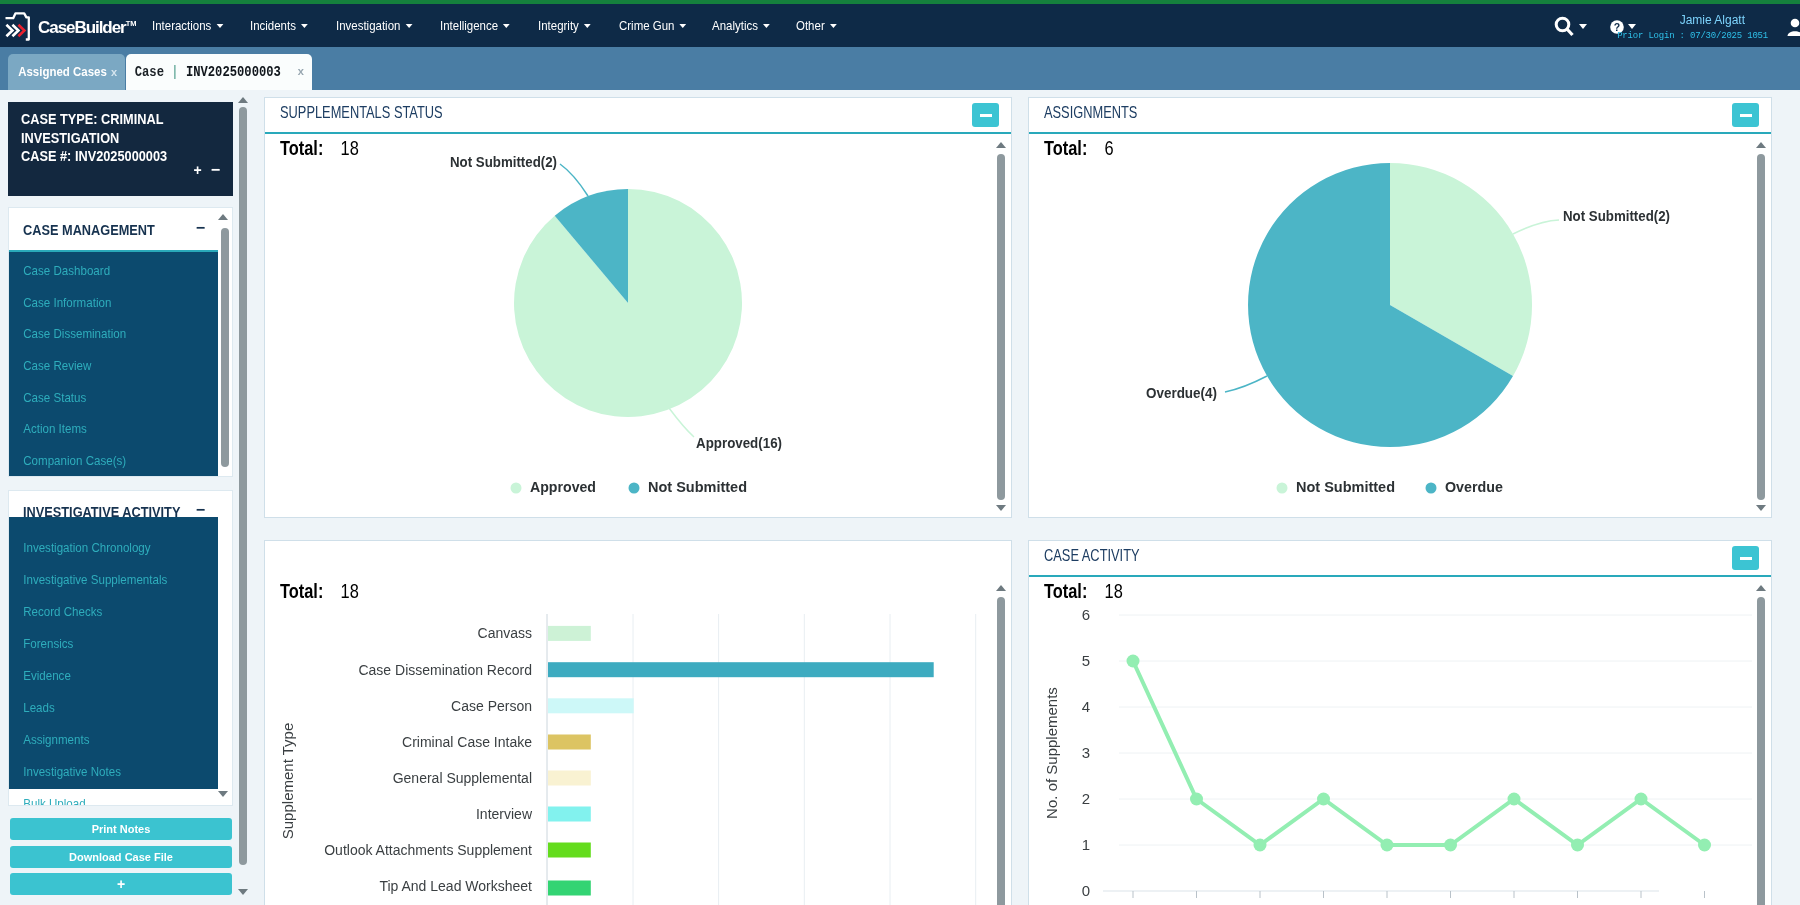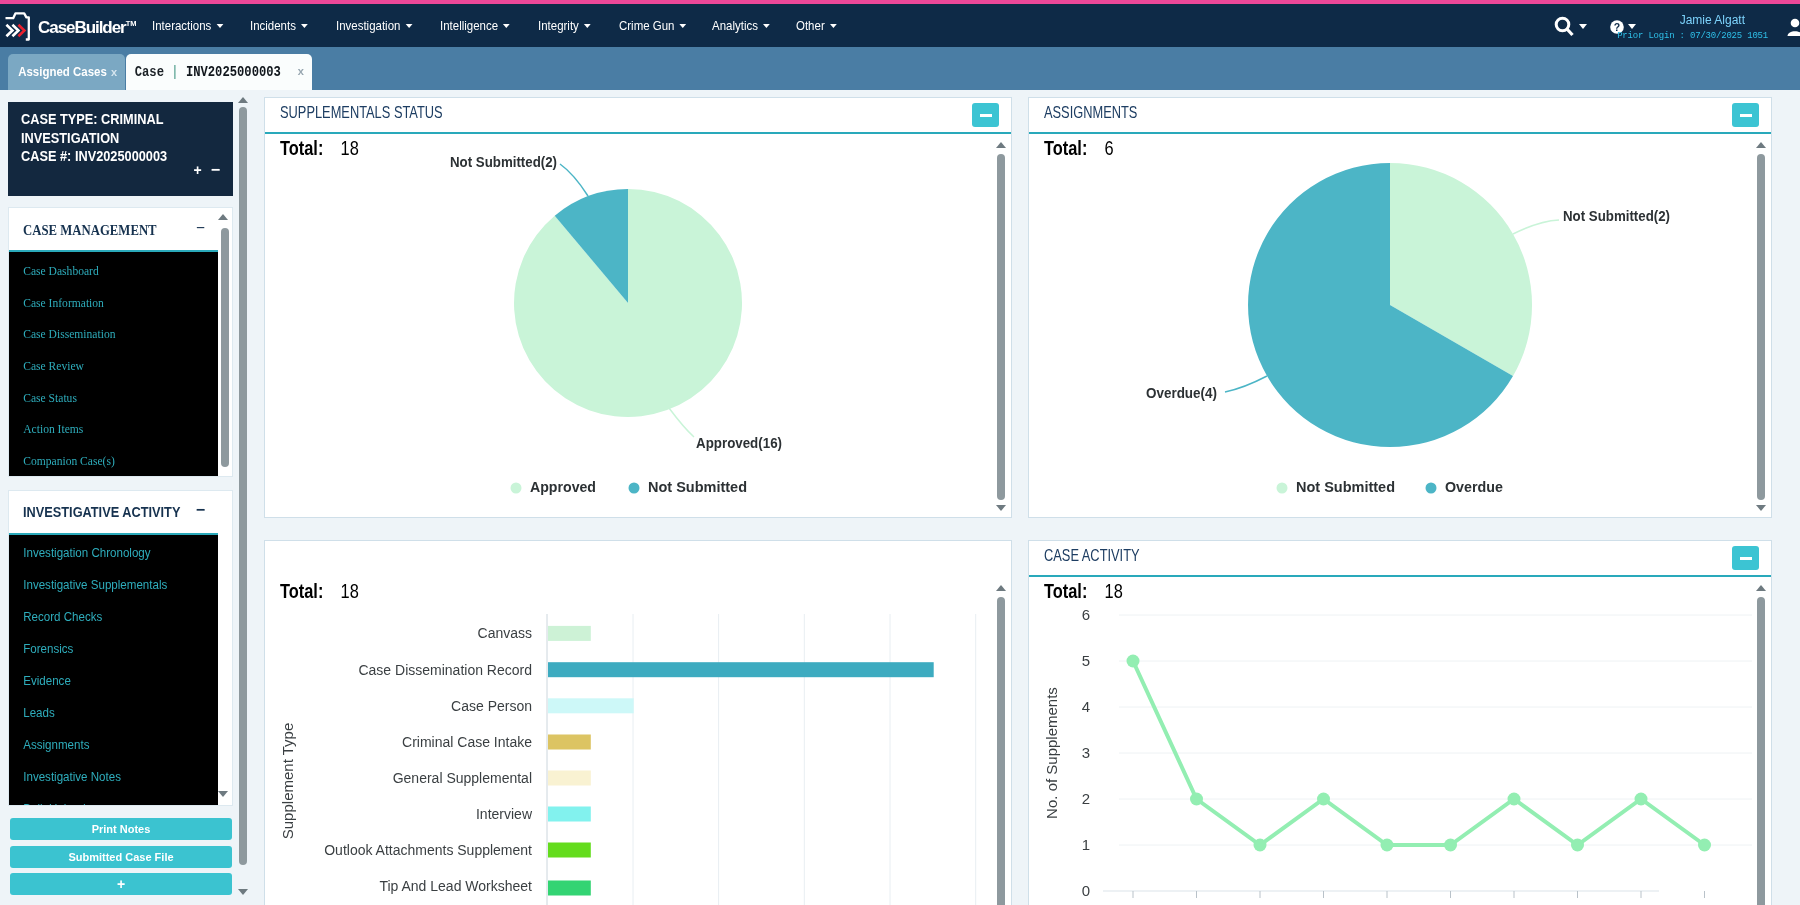--- a/index.html
+++ b/index.html
@@ -1,41 +1,41 @@
 <!DOCTYPE html>
 <html><head>
 <meta charset="utf-8">
 <style>
 * { margin:0; padding:0; box-sizing:border-box; }
 html,body { width:1800px; height:905px; overflow:hidden; font-family:"Liberation Sans",sans-serif; background:#eef4f8; }
 #page { position:relative; width:1800px; height:905px; }
 .abs { position:absolute; }
 
 
-#topnav { position:absolute; top:0; left:0; width:1800px; height:47px; background:#0e2a47; border-top:4px solid #ec4899; }
+#topnav { position:absolute; top:0; left:0; width:1800px; height:47px; background:#0e2a47; border-top:4px solid #15803d; }
 .navitem { position:absolute; top:14px; color:#fff; font-size:13.5px; transform:scaleX(0.85); transform-origin:0 50%; white-space:nowrap; }
 .caret { display:inline-block; width:0; height:0; border-left:4px solid transparent; border-right:4px solid transparent; border-top:4px solid #fff; margin-left:6px; vertical-align:2px; }
 #logotext { position:absolute; left:38px; top:12px; line-height:15.6px; color:#fff; font-size:17px; font-weight:bold; letter-spacing:-1.05px; }
 #logotext span { font-size:7.5px; letter-spacing:0; vertical-align:7px; }
 
 
 #tabbar { position:absolute; top:47px; left:0; width:1800px; height:43px; background:#4a7da4; }
 .tab1 { position:absolute; left:8px; top:7px; width:117px; height:36px; background:#7ba8c3; border-radius:5px 5px 0 0; color:#fff; font-size:13.5px; font-weight:bold; line-height:36px; }
 .tab1 .tx { transform:scaleX(0.85); transform-origin:0 50%; padding-left:12px; }
 .tab2 { position:absolute; left:126px; top:7px; width:186px; height:36px; background:#fafdfd; border-radius:5px 5px 0 0; font-size:14px; font-weight:bold; line-height:36px; white-space:nowrap;font-family:Liberation Mono, monospace; }
 .tab2 .tx { transform:scaleX(0.87); transform-origin:0 50%; padding-left:10px; }
 
 
 #darkbox { position:absolute; left:8px; top:102px; width:225px; height:94px; background:#13283f; color:#fff; font-size:14.5px; font-weight:bold; line-height:18.5px; padding:8px 12px 0 13px; }
 #darkbox .tx { transform:scaleX(0.88); transform-origin:0 0; white-space:nowrap; }
 .sidepanel { position:absolute; left:8px; width:225px; background:#fff; border:1px solid #dde9f0; overflow:hidden; }
 .sp-underline { position:absolute; left:0; height:2px; width:209px; background:#2aa9ba; }
 .sp-title { position:absolute; left:14px; font-size:14.5px; font-weight:bold; color:#16324f; transform:scaleX(0.88); transform-origin:0 50%; white-space:nowrap; }
 .sp-minus { position:absolute; right:27px; font-size:16px; font-weight:bold; color:#16324f; }
-.sidelinks { position:absolute; left:0; width:209px; background:#000000; }
+.sidelinks { position:absolute; left:0; width:209px; background:#0c4a6e; }
 .slink { height:31.7px; line-height:31.7px; padding-left:16px; color:#2eadbc; font-size:13px; transform:scaleX(0.89); transform-origin:0 50%; white-space:nowrap; }
 .sbtn { position:absolute; left:10px; width:222px; height:22px; background:#3bc3d0; color:#fff; font-size:11px; text-align:center; line-height:22px; border-radius:3px; font-weight:bold; }
 
 
 .panel { position:absolute; background:#fff; border:1px solid #cfdfe9; }
 .phead { position:relative; height:36px; border-bottom:2px solid #29a9bb; }
 .phead .t { position:absolute; left:15px; top:5px; font-size:17px; line-height:20px; color:#1d3d62; transform:scaleX(0.755); transform-origin:0 50%; white-space:nowrap; }
 .minusbtn { position:absolute; right:12px; top:5px; width:27px; height:24px; background:#3cc4d3; border-radius:3px; }
 .minusbtn::after { content:""; position:absolute; left:7.5px; top:10.5px; width:12px; height:3.5px; background:#fff; }
 .total { position:absolute; left:15px; top:39px; font-size:21px; line-height:22px; color:#000; transform:scaleX(0.78); transform-origin:0 50%; white-space:nowrap; }
@@ -92,57 +92,57 @@
         <div class="tx"><span style="color:#1b2126">Case</span> <span style="color:#37907c;font-weight:normal">|</span> <span style="color:#10161c;">INV2025000003</span></div>
         <span style="position:absolute;right:8px;top:0;color:#97a6b0;font-size:11px;">x</span>
       </div>
   </div>
 
   <div id="darkbox">
     <div class="tx">CASE TYPE: CRIMINAL<br>INVESTIGATION<br>CASE #: INV2025000003</div>
     <div style="position:absolute;right:13px;bottom:17px;font-size:16px;"><span style="font-size:14px;">+</span>&nbsp;&nbsp;<span style="letter-spacing:0;">−</span></div>
   </div>
 
-  <div class="sidepanel" style="top:207px;height:270px;font-family:Liberation Serif, serif;">
+  <div class="sidepanel" style="top:207px;height:270px;">
     <span class="sp-title" style="top:14px;">CASE MANAGEMENT</span>
     <span class="sp-minus" style="top:11px;">−</span>
     <div class="sp-underline" style="top:42px;"></div>
     <div class="sidelinks" style="top:44px;height:224px;padding-top:3px;">
       <div class="slink">Case Dashboard</div>
       <div class="slink">Case Information</div>
       <div class="slink">Case Dissemination</div>
       <div class="slink">Case Review</div>
       <div class="slink">Case Status</div>
       <div class="slink">Action Items</div>
       <div class="slink">Companion Case(s)</div>
     </div>
     <div class="tri-up" style="right:4px;top:6px;"></div>
     <div class="vthumb" style="right:3px;top:20px;height:239px;"></div>
   </div>
 
   <div class="sidepanel" style="top:490px;height:316px;">
     <span class="sp-title" style="top:13px;">INVESTIGATIVE ACTIVITY</span>
     <span class="sp-minus" style="top:10px;">−</span>
     <div class="sp-underline" style="top:42px;"></div>
-    <div class="sidelinks" style="top:44px;height:272px;padding-top:2px;">
+    <div class="sidelinks" style="top:26px;height:272px;padding-top:15px;">
       <div class="slink" style="height:32px;line-height:32px;">Investigation Chronology</div>
       <div class="slink" style="height:32px;line-height:32px;">Investigative Supplementals</div>
       <div class="slink" style="height:32px;line-height:32px;">Record Checks</div>
       <div class="slink" style="height:32px;line-height:32px;">Forensics</div>
       <div class="slink" style="height:32px;line-height:32px;">Evidence</div>
       <div class="slink" style="height:32px;line-height:32px;">Leads</div>
       <div class="slink" style="height:32px;line-height:32px;">Assignments</div>
       <div class="slink" style="height:32px;line-height:32px;">Investigative Notes</div>
       <div class="slink" style="height:32px;line-height:32px;">Bulk Upload</div>
     </div>
     <div class="tri-down" style="right:4px;bottom:8px;"></div>
   </div>
 
   <div class="sbtn" style="top:818px;">Print Notes</div>
-  <div class="sbtn" style="top:846px;">Submitted Case File</div>
+  <div class="sbtn" style="top:846px;">Download Case File</div>
   <div class="sbtn" style="top:873px;font-size:14px;">+</div>
 
   <div class="tri-up" style="left:238px;top:97px;"></div>
   <div class="vthumb" style="left:239px;top:107px;height:758px;"></div>
   <div class="tri-down" style="left:238px;top:889px;"></div>
 
   <div class="panel" style="left:264px;top:97px;width:748px;height:421px;">
     <div class="phead">
         <span class="t">SUPPLEMENTALS STATUS</span>
         <div class="minusbtn"></div>

